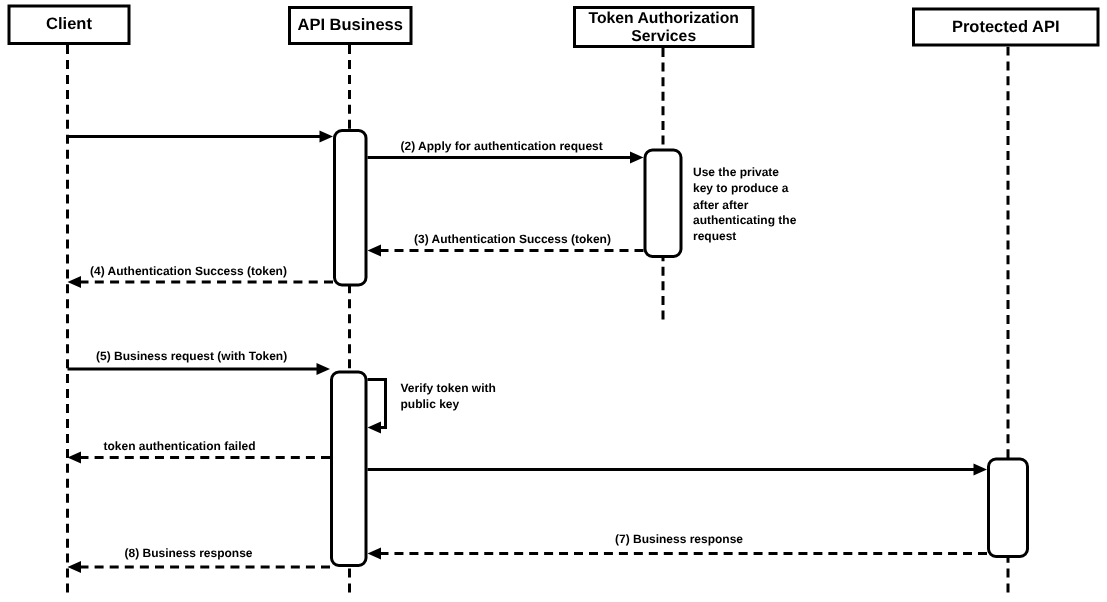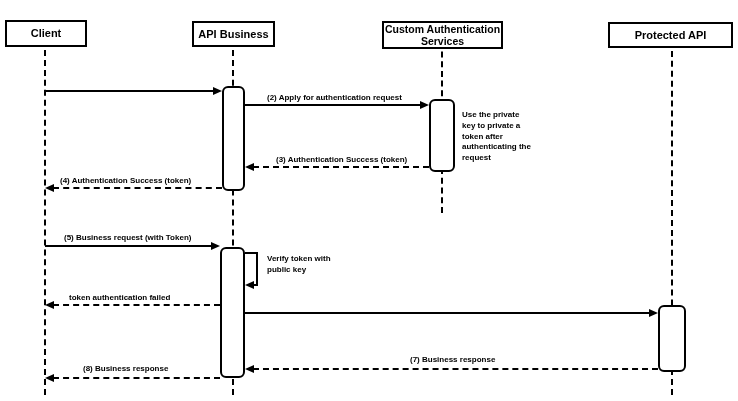--- a/index.html
+++ b/index.html
@@ -3,21 +3,21 @@
 <meta charset="utf-8">
 <style>
   html,body{margin:0;padding:0;background:#fff;}
   .canvas{
     position:relative;width:738px;height:401px;background:#ffffff;
     font-family:"Liberation Sans",sans-serif;color:#000;overflow:hidden;
   }
   .actor{
     position:absolute;box-sizing:border-box;background:#fff;
     border:2px solid #000;display:flex;align-items:center;justify-content:center;
-    font-weight:bold;font-size:11px;text-align:center;line-height:1.15;margin-top:17px;
+    font-weight:bold;font-size:11px;text-align:center;line-height:1.15;
   }
   .lifeline{
     position:absolute;width:0;border-left:2px dashed #000;
   }
   .activation{
     position:absolute;box-sizing:border-box;background:#fff;
     border:2px solid #000;border-radius:6px;z-index:3;
   }
   .line-solid{position:absolute;height:2px;background:#000;z-index:2;}
   .line-dashed{position:absolute;height:0;border-top:2px dashed #000;z-index:2;}
@@ -42,21 +42,21 @@
   <div class="lifeline" style="left:441px;top:32px;height:181px"></div>
   <div class="lifeline" style="left:671px;top:31px;height:364px"></div>
 
   <div class="actor" style="left:5px;top:3px;width:82px;height:27px">
     <span>Client</span>
   </div>
   <div class="actor" style="left:192px;top:4px;width:83px;height:26px">
     <span>API Business</span>
   </div>
   <div class="actor" style="left:382px;top:4px;width:121px;height:28px;font-size:10.5px">
-    <span>Custom Authentication Services</span>
+    <span>Token Authorization Services</span>
   </div>
   <div class="actor" style="left:608px;top:5px;width:125px;height:26px">
     <span>Protected API</span>
   </div>
 
   <div class="line-solid" style="left:45px;top:90px;width:169px"></div>
   <div class="arr right" style="left:213px;top:87px"></div>
 
   <div class="msg-label" style="left:267px;top:93px">(2) Apply for authentication request</div>
   <div class="line-solid" style="left:245px;top:104px;width:176px"></div>
@@ -93,15 +93,15 @@
 
   <div class="msg-label" style="left:83px;top:364px">(8) Business response</div>
   <div class="line-dashed" style="left:53px;top:377px;width:167px"></div>
   <div class="arr left" style="left:45px;top:374px"></div>
 
   <div class="activation" style="left:222px;top:86px;width:23px;height:105px"></div>
   <div class="activation" style="left:429px;top:99px;width:26px;height:73px"></div>
   <div class="activation" style="left:220px;top:247px;width:25px;height:131px"></div>
   <div class="activation" style="left:658px;top:305px;width:28px;height:67px"></div>
 
-  <div class="note-text" style="left:462px;top:110px;width:70px">Use the private key to private a token after authenticating the request</div>
+  <div class="note-text" style="left:462px;top:110px;width:70px">Use the private key to produce a after after authenticating the request</div>
 
 </div>
 
 </body></html>

